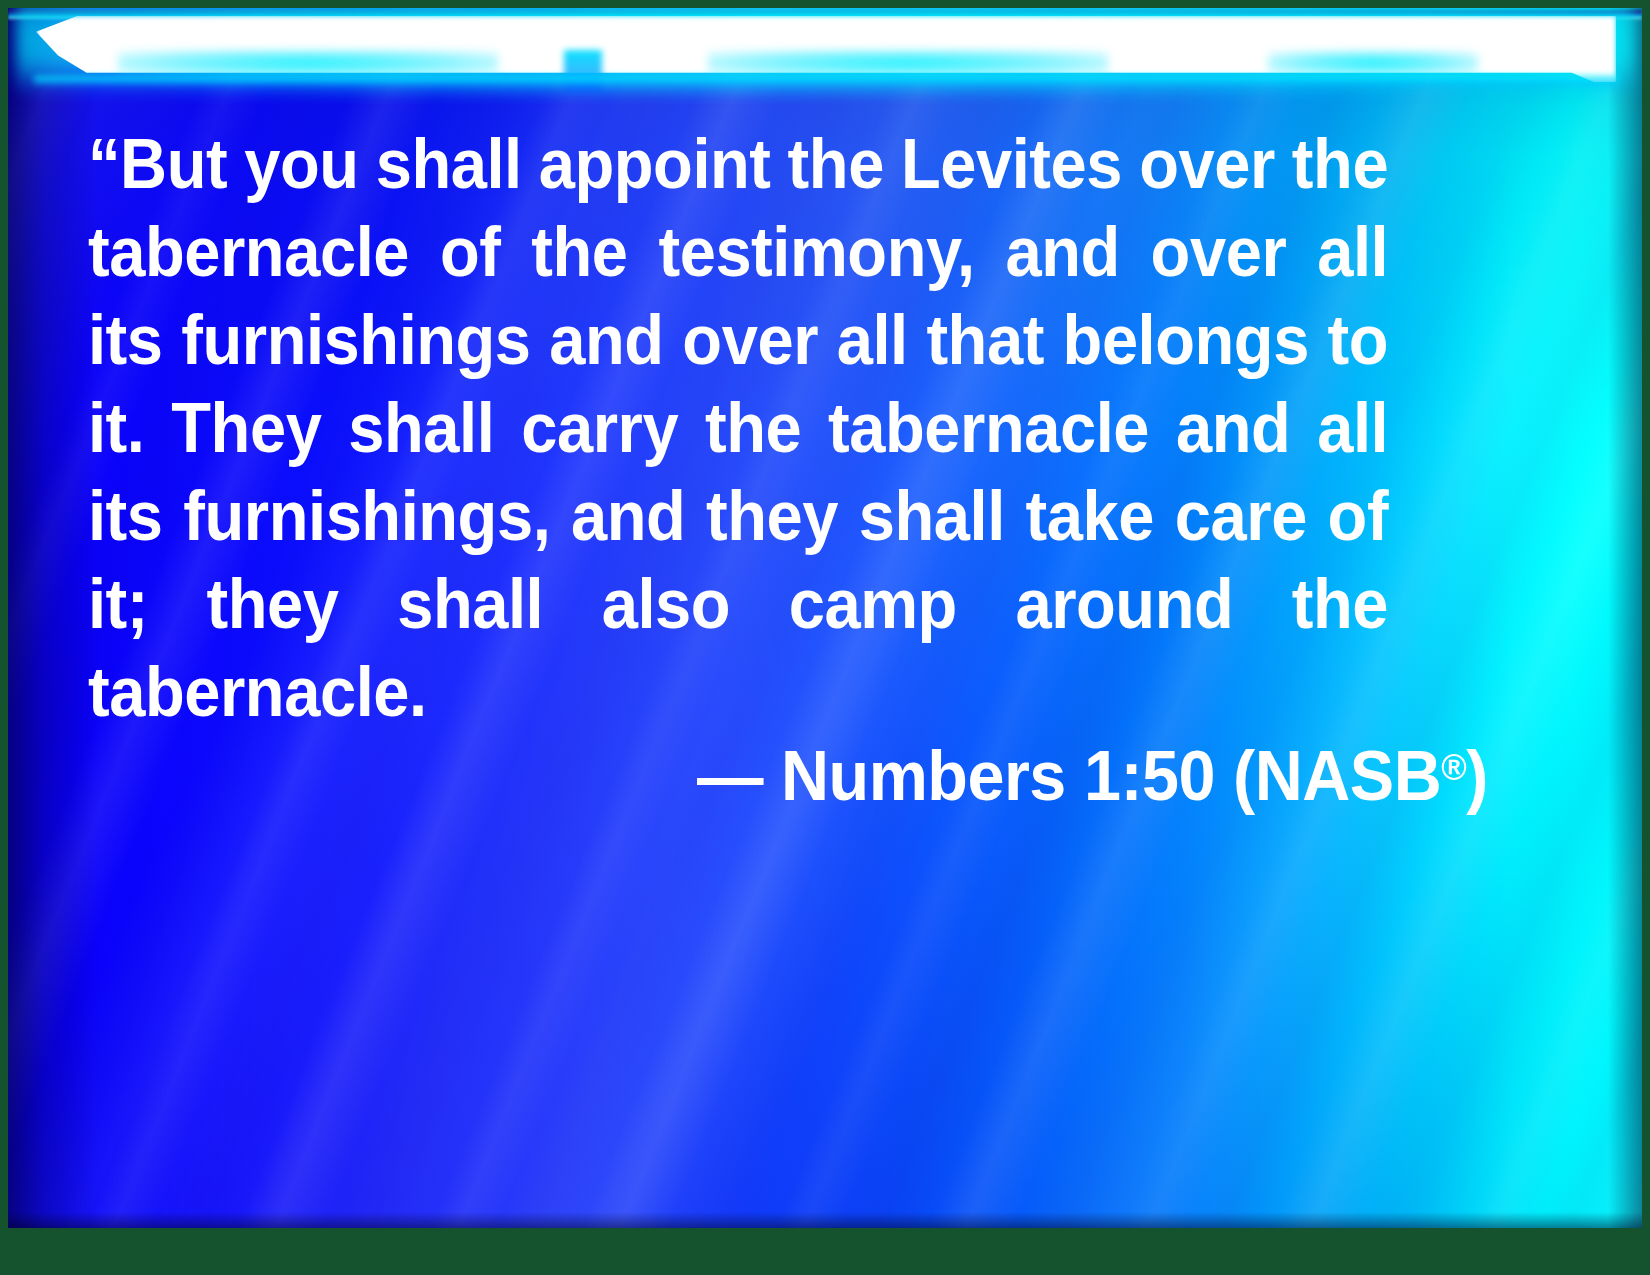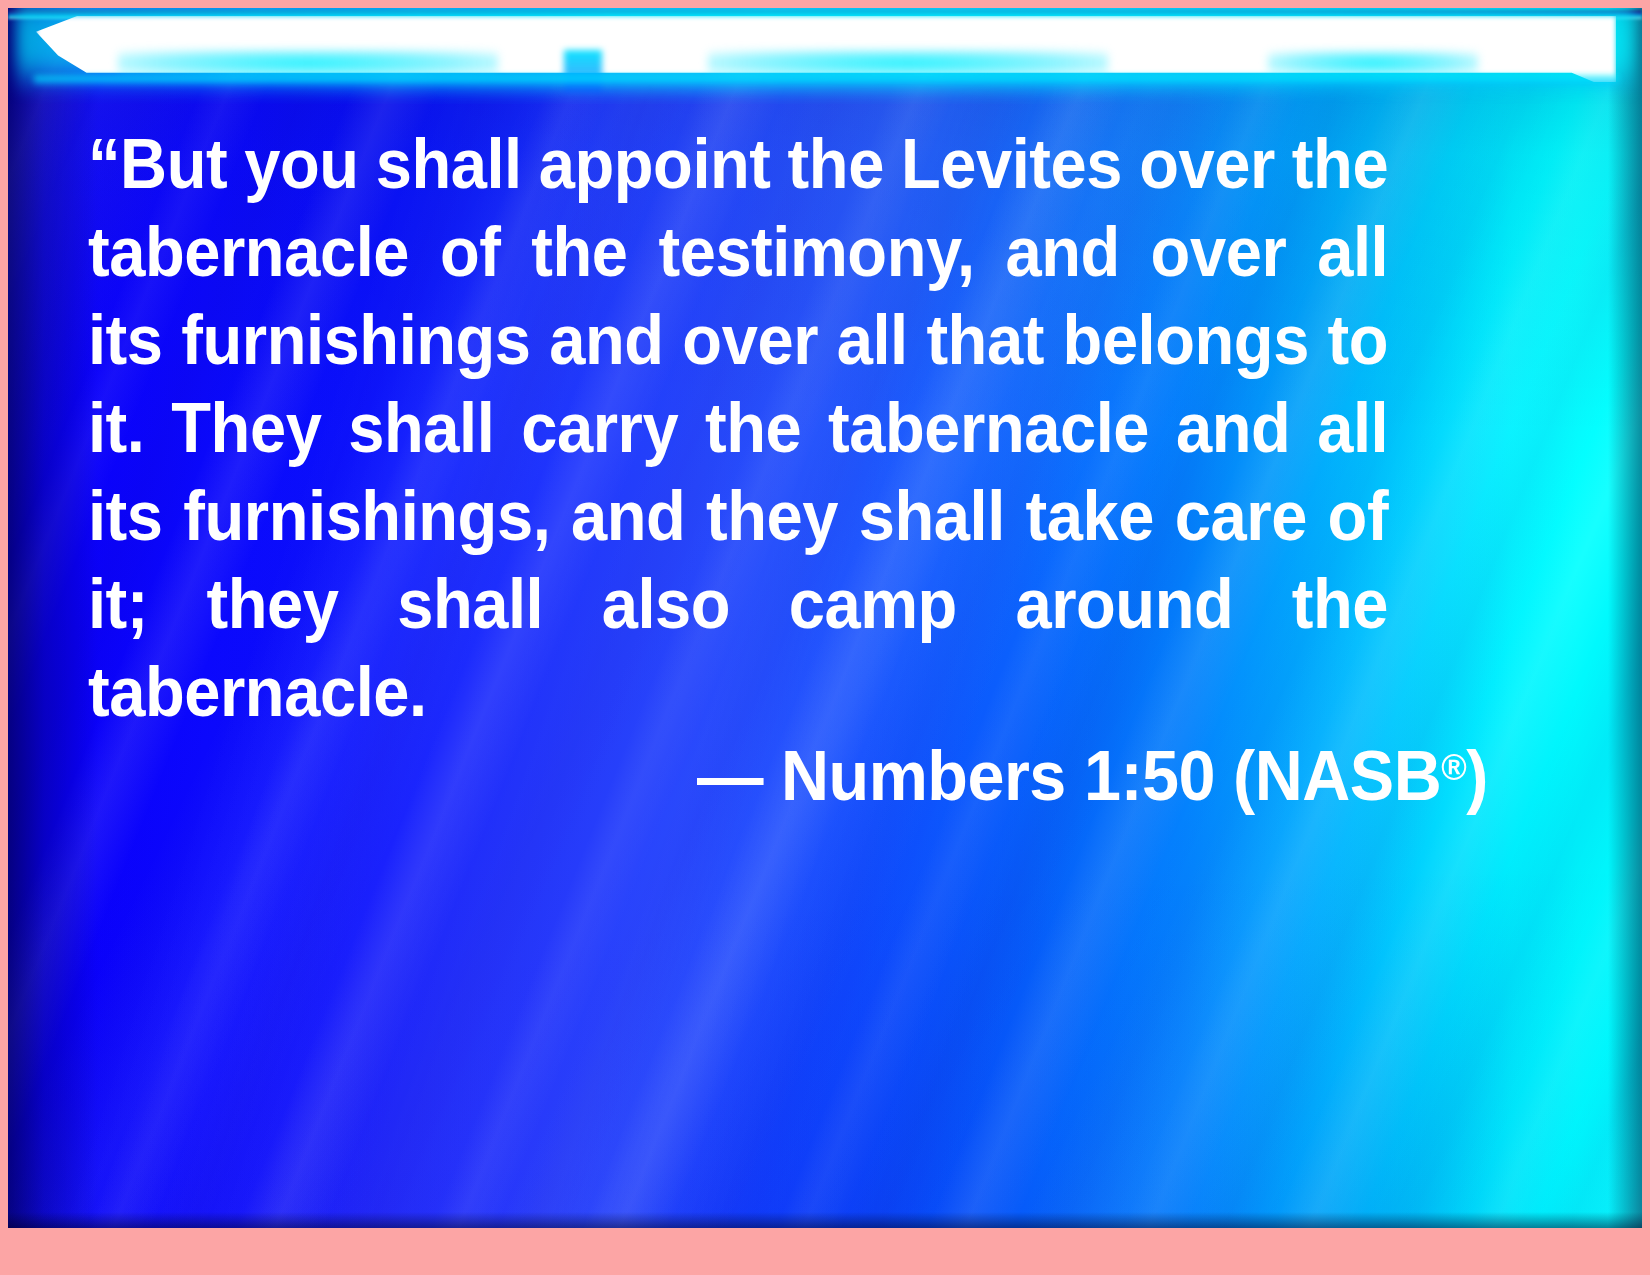--- a/index.html
+++ b/index.html
@@ -12,21 +12,21 @@
     height: 1275px;
     overflow: hidden;
     font-family: "Liberation Sans", "DejaVu Sans", sans-serif;
   }
 
   
   #slide {
     position: relative;
     width: 1650px;
     height: 1275px;
-    background: #fca5a5;
+    background: #14532d;
     box-sizing: border-box;
   }
 
   
   #stage {
     position: absolute;
     left: 8px;
     top: 8px;
     width: 1634px;
     height: 1220px;

